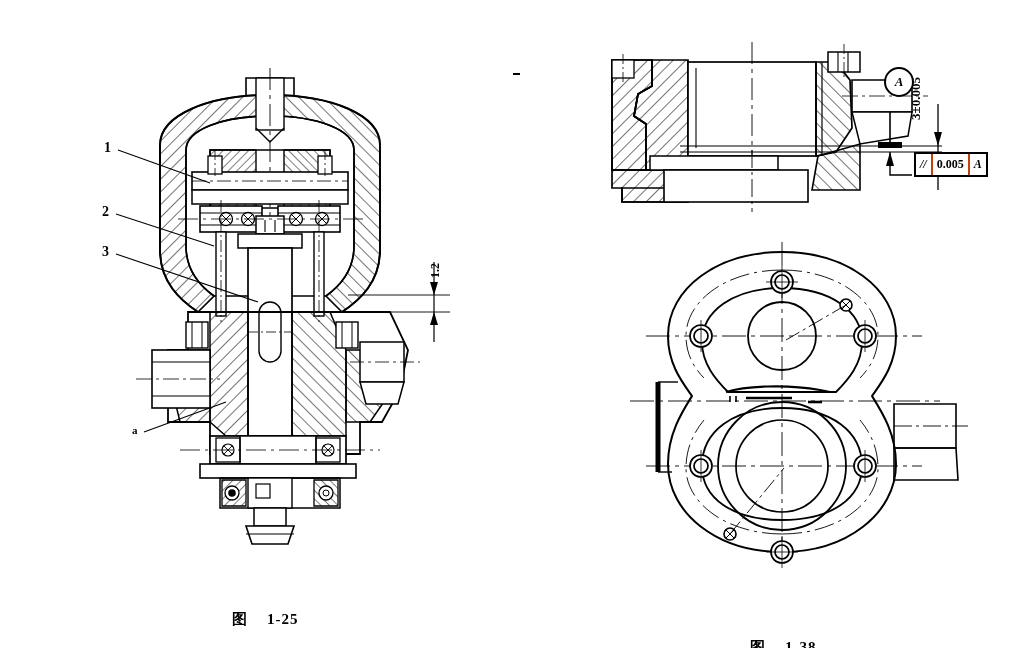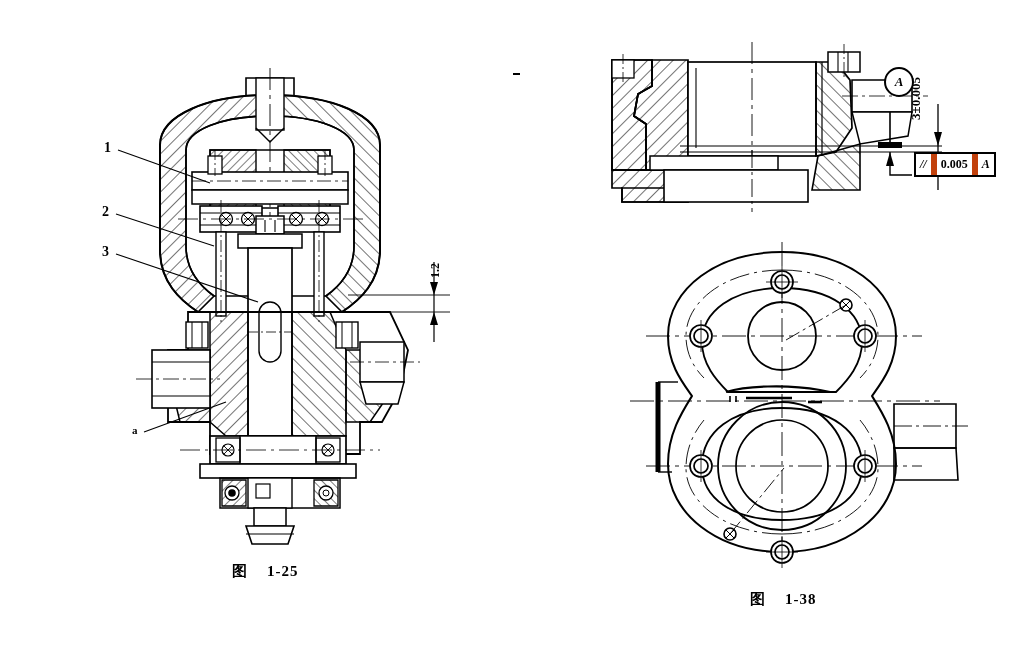--- a/index.html
+++ b/index.html
@@ -1,37 +1,37 @@
 <!DOCTYPE html>
 <html><head>
 <meta charset="utf-8">
 <style>
   html,body{margin:0;padding:0;background:#ffffff;}
   body{width:1021px;height:648px;position:relative;overflow:hidden;
        font-family:"Liberation Serif", serif;color:#000;}
   #root{position:absolute;left:0;top:0;width:1021px;height:648px;}
   .fig{position:absolute;}
   .cap{position:absolute;white-space:pre;font-family:"Liberation Serif",serif;
-       font-weight:700;color:#000;}
+       font-weight:700;color:#000;margin-top:48px;}
   .cap-main{font-size:15px;letter-spacing:1px;}
   .cap-legend{font-size:14px;letter-spacing:0.5px;}
   .lbl{position:absolute;font-family:"Liberation Serif",serif;font-size:14px;
        font-weight:700;color:#000;white-space:pre;}
   .lbl-sm{font-size:11px;}
   .vtext{position:absolute;font-family:"Liberation Serif",serif;font-size:12px;
          font-weight:700;white-space:pre;transform-origin:left top;
          transform:rotate(-90deg);}
   .vtext2{position:absolute;font-family:"Liberation Serif",serif;font-size:13px;
          font-weight:700;white-space:pre;transform-origin:left top;
          transform:rotate(-90deg);}
   .fcf{position:absolute;display:flex;align-items:stretch;border:2px solid #000;
        background:#fff;height:21px;font-size:12px;font-weight:700;}
   .fcf div{display:flex;align-items:center;justify-content:center;padding:0 4px;
            font-family:"Liberation Serif",serif;}
-  .fcf div + div{border-left:6px solid #c2410c;text-align:center;}
+  .fcf div + div{border-left:2px solid #c2410c;text-align:center;}
   .datum-box{position:absolute;width:26px;height:26px;border:2px solid #000;
              border-radius:50%;display:flex;align-items:center;justify-content:center;
              font-size:13px;font-weight:700;font-style:italic;background:#fff;}
   svg{display:block;}
   .stray{position:absolute;background:#000;}
 </style>
 </head>
 <body>
 
 <div id="root">

